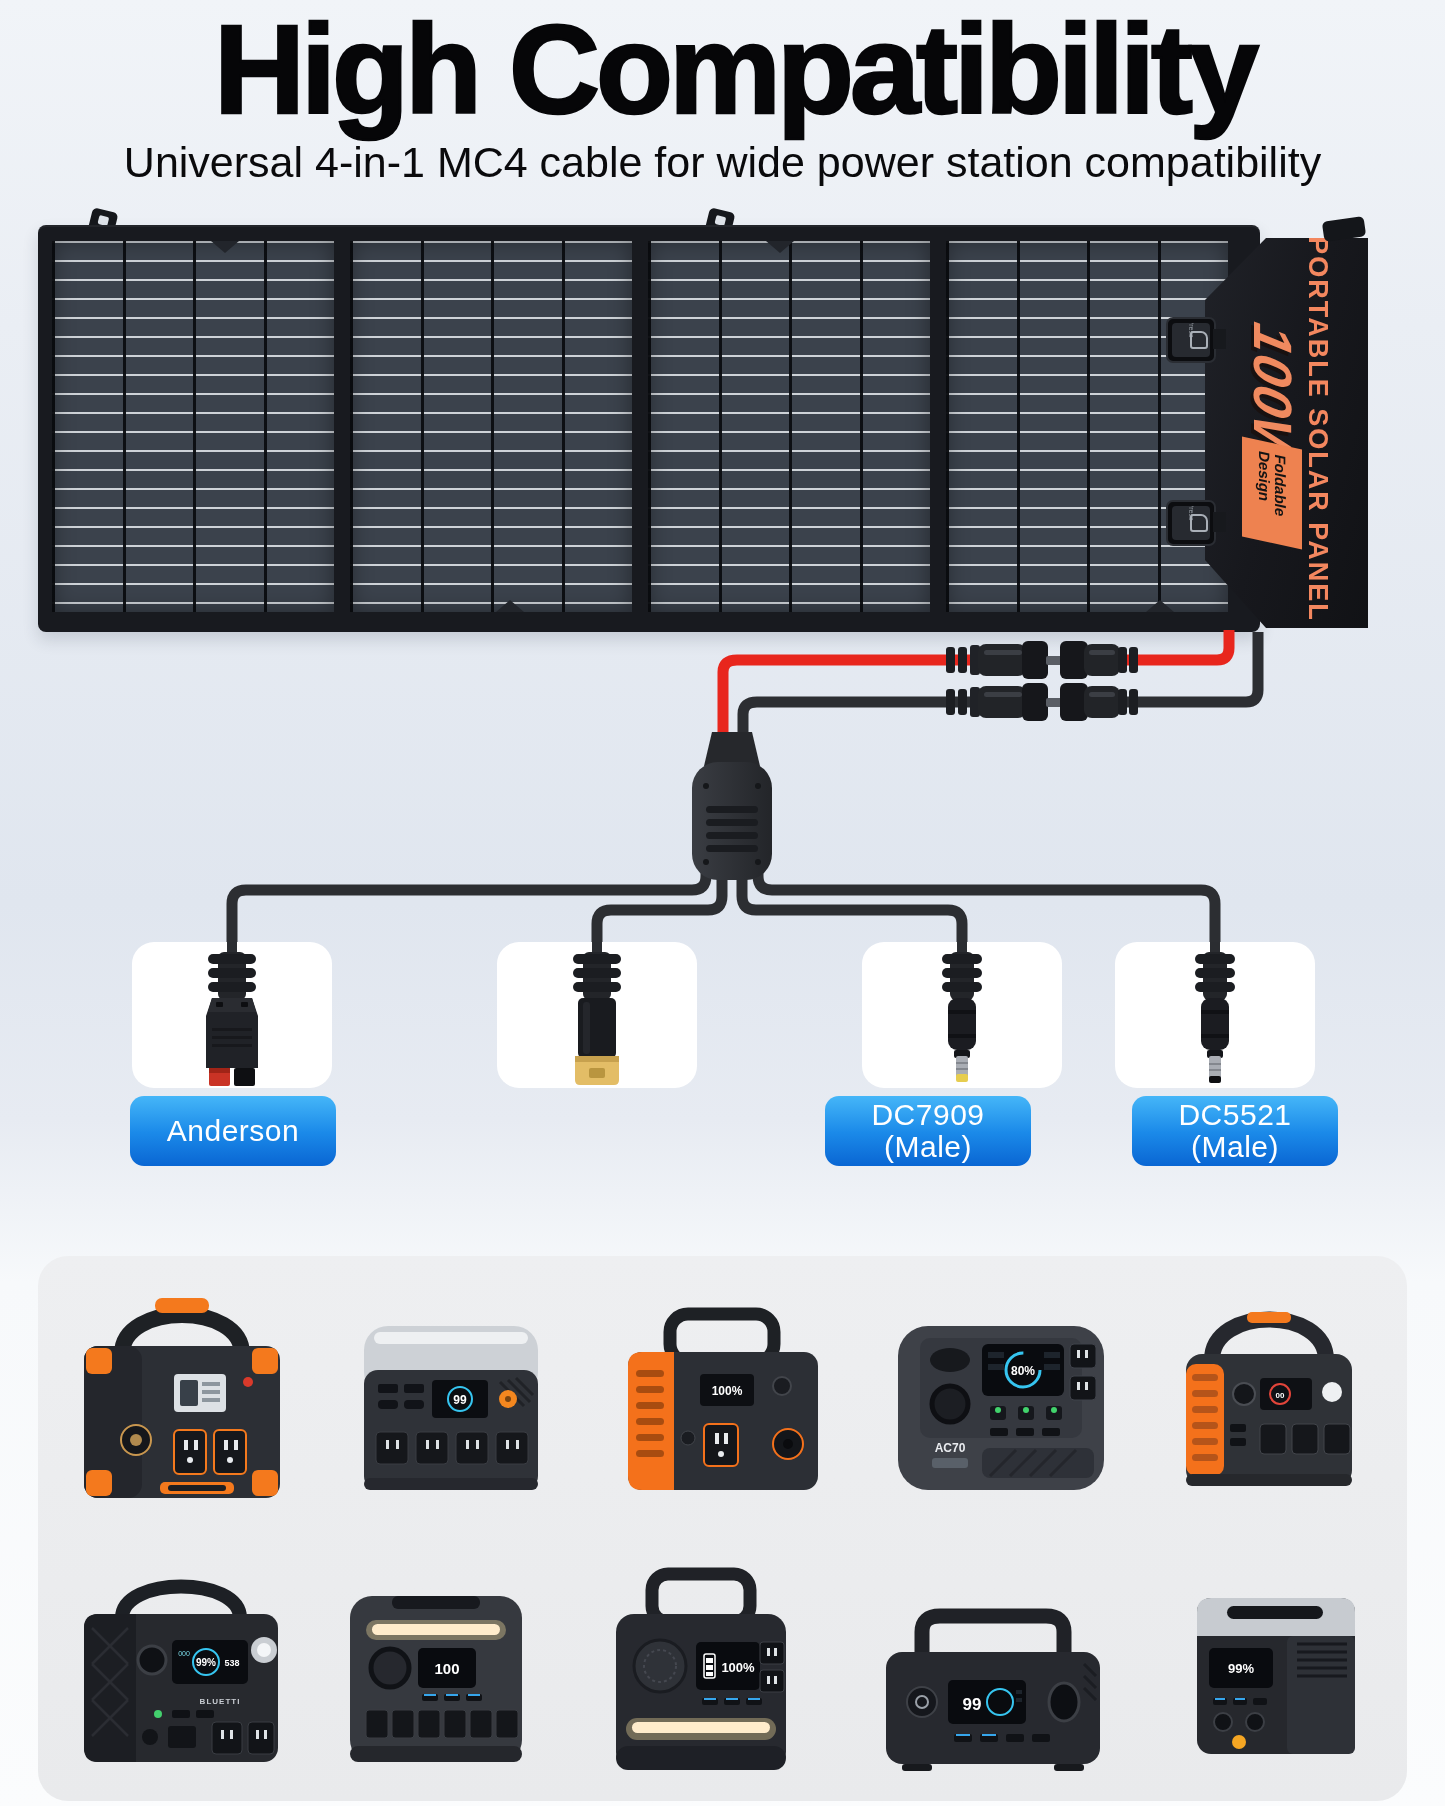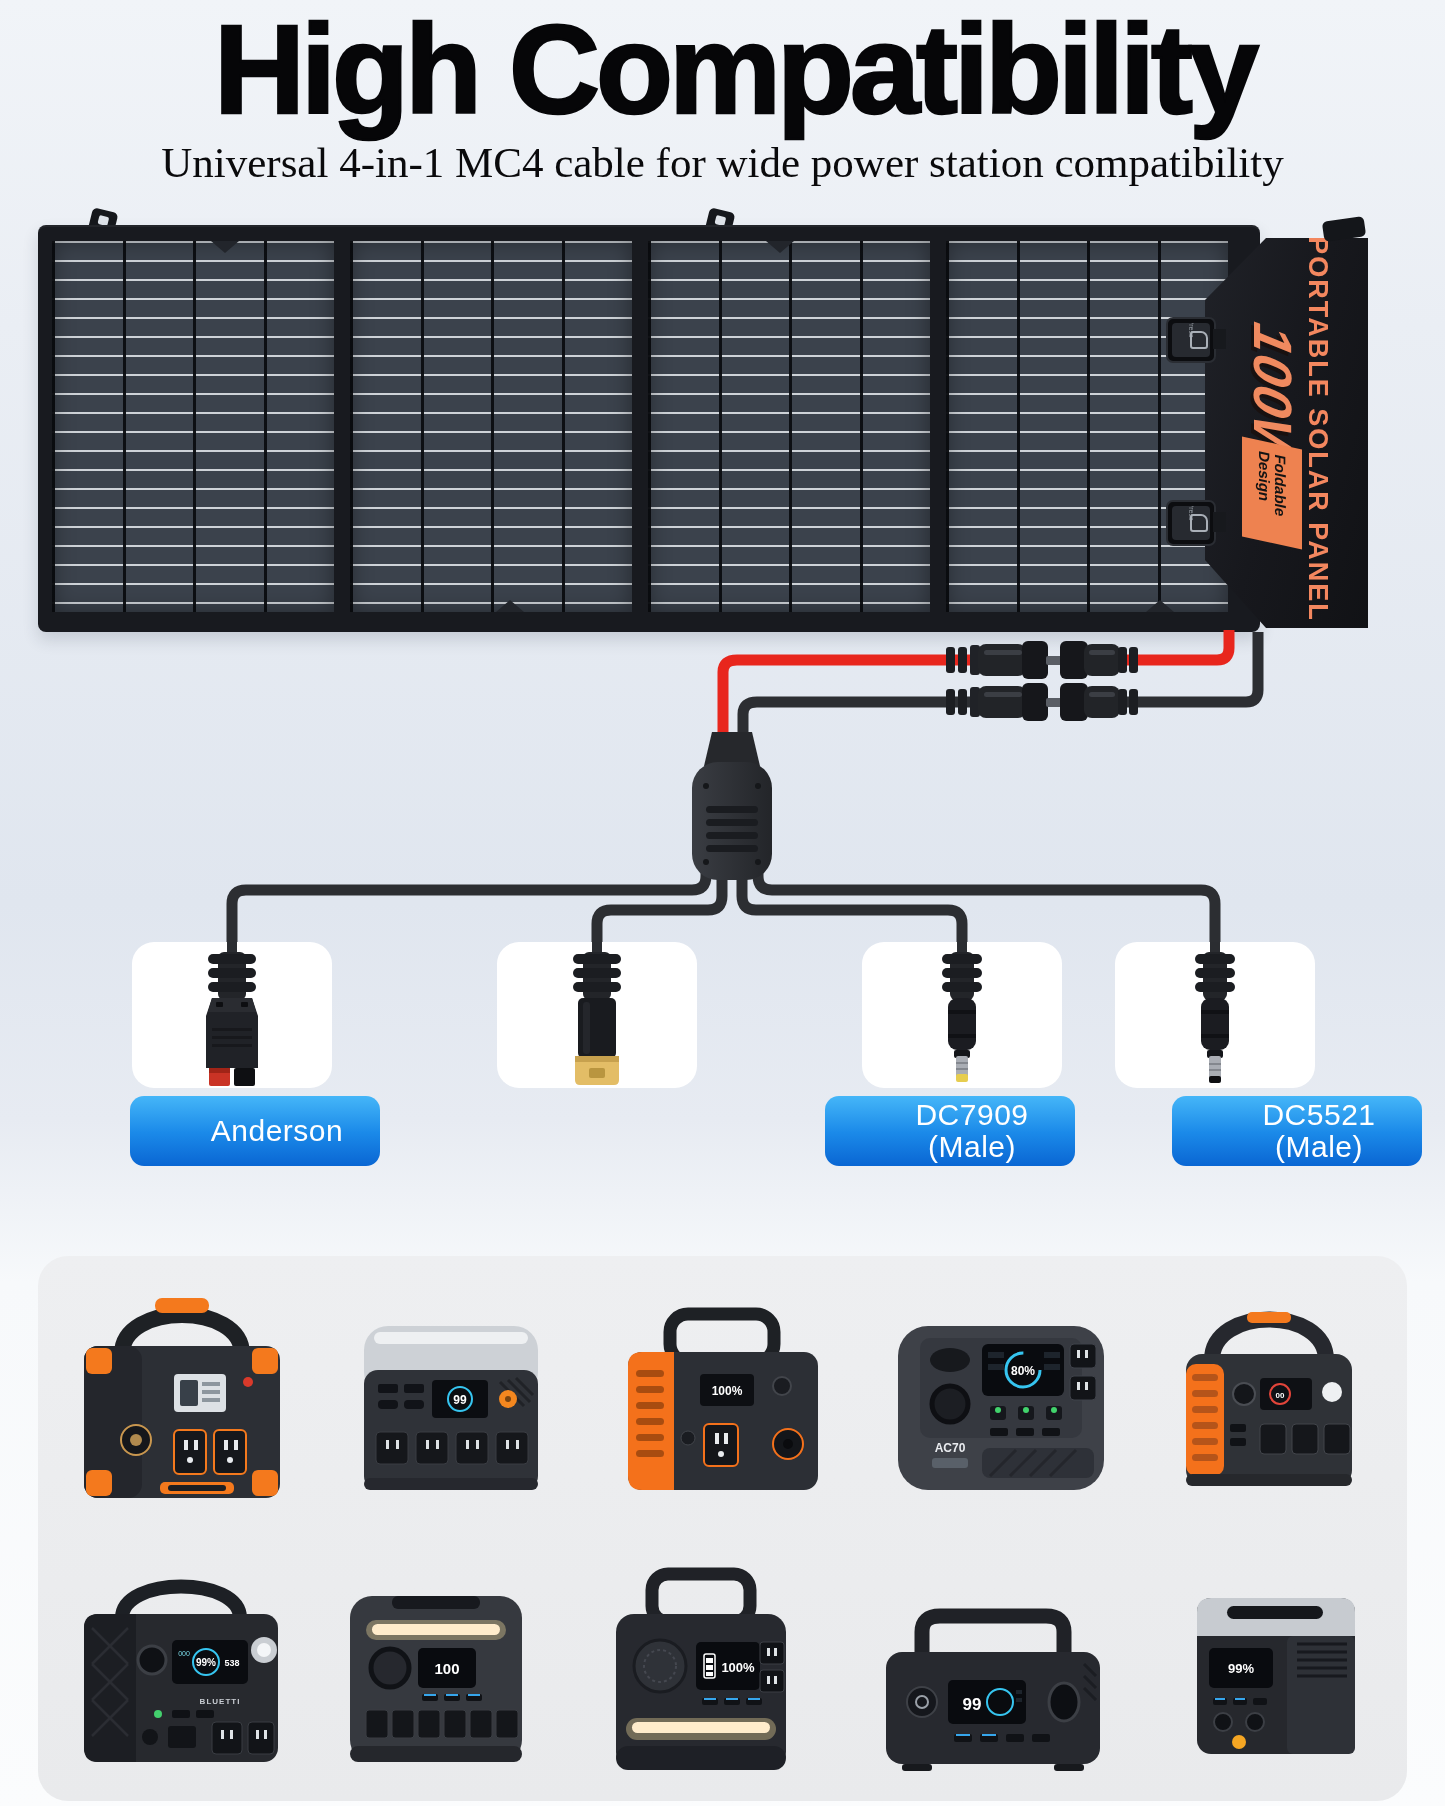--- a/index.html
+++ b/index.html
@@ -4,21 +4,21 @@
 <style>
   html,body{margin:0;padding:0;}
   body{font-family:"Liberation Sans",sans-serif;background:#fff;}
   .page{position:relative;width:1445px;height:1806px;overflow:hidden;
     background:linear-gradient(180deg,#f1f4f8 0%,#eaeef4 18%,#e0e6ef 50%,#e7ebf2 62%,#f7f9fb 71%,#fbfcfd 100%);}
   
   .title{position:absolute;top:4px;left:12px;width:100%;text-align:center;
     font-size:126px;font-weight:bold;letter-spacing:-4px;color:#060608;
     -webkit-text-stroke:2.5px #060608;line-height:1.05;}
   .subtitle{position:absolute;top:138px;left:0;width:100%;text-align:center;
-    font-size:43px;font-weight:400;color:#0a0a0c;letter-spacing:0px;font-family:Liberation Serif, serif;}
+    font-size:43px;font-weight:400;color:#0a0a0c;letter-spacing:0px;}
   
   .panel{position:absolute;left:38px;top:225px;width:1354px;height:407px;}
   .panel-frame{position:absolute;left:0;top:0;width:1222px;height:407px;background:#181a1f;border-radius:8px;
     box-shadow:0 8px 16px rgba(40,52,70,.16), inset 0 2px 0 rgba(255,255,255,.05);}
   .cells{position:absolute;top:16px;height:371px;width:282px;background:
     repeating-linear-gradient(90deg, rgba(10,12,16,.95) 0 3px, rgba(0,0,0,0) 3px 70.5px),
     repeating-linear-gradient(180deg, rgba(238,242,246,.82) 0 2px, rgba(0,0,0,0) 2px 19px),
     #3b424c;
     box-shadow:inset 0 0 22px rgba(0,0,0,.4);}
   .dart-d{position:absolute;width:0;height:0;border-left:14px solid transparent;border-right:14px solid transparent;border-top:12px solid #22252b;top:16px;}
@@ -43,21 +43,21 @@
   .buckle-inner{position:absolute;left:4px;top:4px;right:4px;bottom:4px;background:#272a30;border-radius:4px;overflow:hidden;}
   .buckle-txt{display:block;transform:rotate(90deg) translateX(2px);font-size:7px;color:#9ba1a9;text-align:center;}
   .buckle-hand{position:absolute;right:6px;top:12px;width:14px;height:14px;border:2px solid #aab0b8;border-radius:3px 7px 3px 3px;}
   
   .cables{position:absolute;left:0;top:560px;}
   
   .card{position:absolute;top:942px;width:200px;height:146px;background:#ffffff;border-radius:22px;}
   .label-badge{position:absolute;top:1096px;width:206px;height:70px;border-radius:14px;
     background:linear-gradient(180deg,#45b6f8 0%,#1b8ae9 52%,#0a66d3 100%);
     color:#fff;display:flex;flex-direction:column;align-items:center;justify-content:center;
-    font-size:30px;line-height:32px;text-align:center;letter-spacing:.5px;padding-left:44px;}
+    font-size:30px;line-height:32px;text-align:center;letter-spacing:.5px;}
   
   .board{position:absolute;left:38px;top:1256px;width:1369px;height:545px;border-radius:30px;
     background:linear-gradient(180deg,#eeeff1 0%,#e9eaec 100%);}
   .dev{position:absolute;}
   .dtx{fill:#ffffff;font-weight:bold;text-anchor:middle;font-family:"Liberation Sans",sans-serif;}
   .ltx{fill:#e9ebef;font-weight:bold;text-anchor:middle;font-family:"Liberation Sans",sans-serif;}
 </style>
 </head>
 <body>
 
@@ -228,21 +228,21 @@
   </div>
 
   <div class="label-badge" style="left:130px">
     <div>Anderson</div>
     <div></div>
   </div>
   <div class="label-badge" style="left:825px">
     <div>DC7909</div>
     <div>(Male)</div>
   </div>
-  <div class="label-badge" style="left:1172px">
+  <div class="label-badge" style="left:1132px">
     <div>DC5521</div>
     <div>(Male)</div>
   </div>
 
   <div class="board"></div>
 
   <svg class="dev" style="left:62px;top:1288px" width="240" height="218" viewBox="0 0 240 218">
     <path d="M60,66 C60,14 180,14 180,66" fill="none" stroke="#1e2125" stroke-width="16"></path>
     <rect x="93" y="10" width="54" height="15" rx="7" fill="#f4791d"></rect>
     <rect x="22" y="58" width="196" height="152" rx="14" fill="#2c2f35"></rect>

